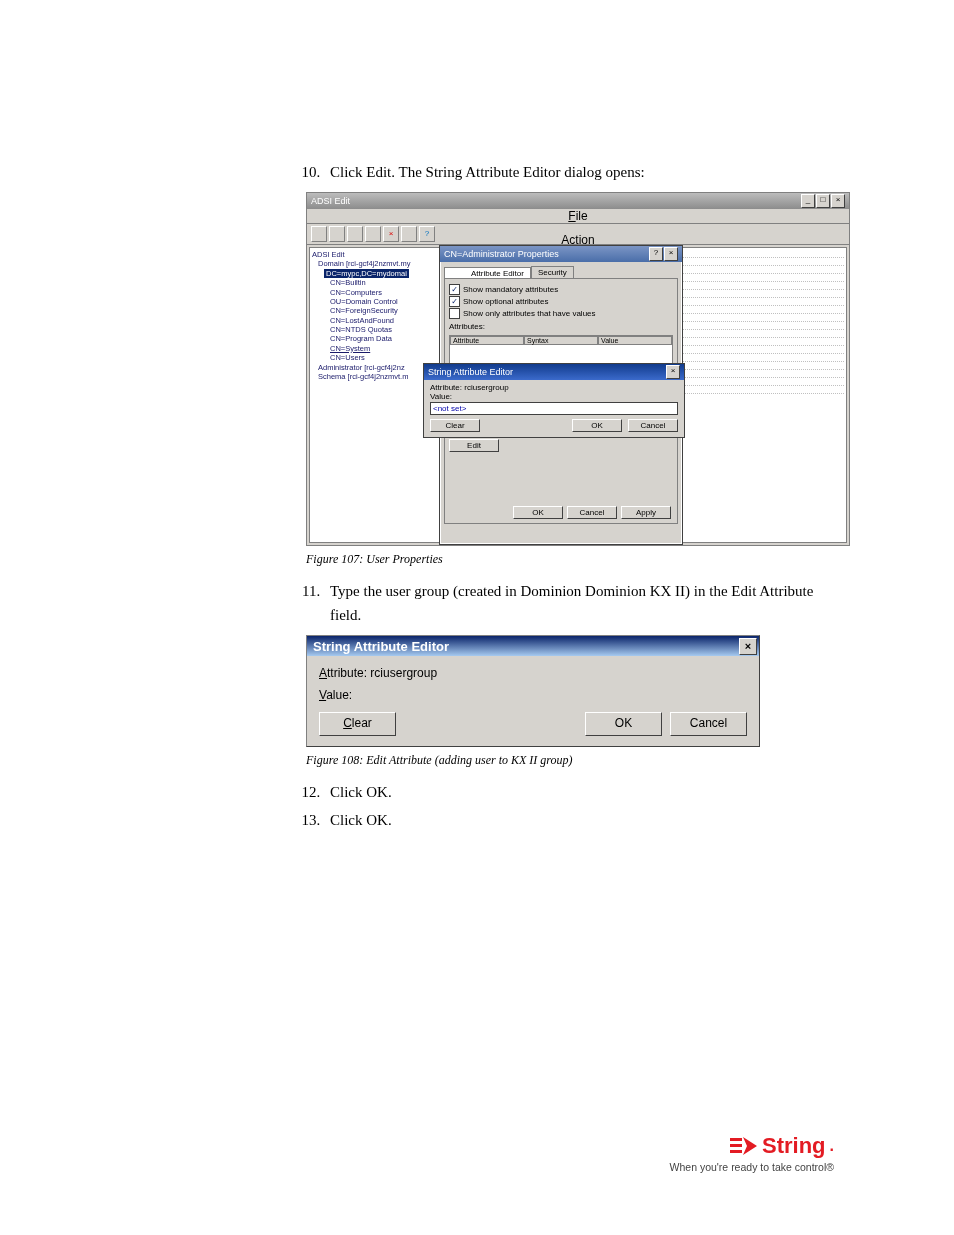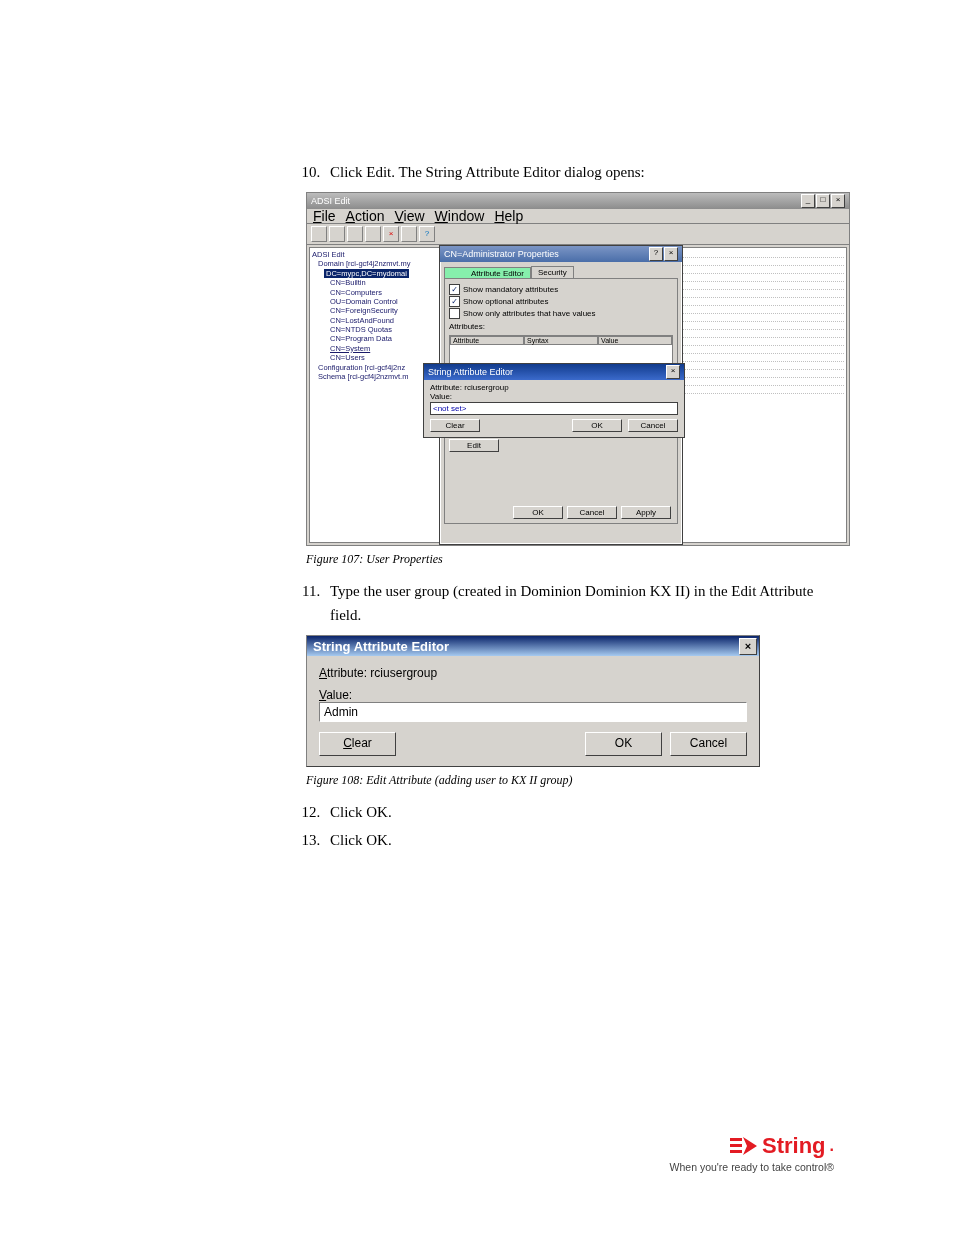--- a/index.html
+++ b/index.html
@@ -51,22 +51,23 @@
     width: 12px; height: 12px;
     background: #d6d3ce;
     border: 1px solid #fff;
     border-right-color: #404040; border-bottom-color:#404040;
     font-size: 8px; line-height: 10px;
     text-align: center;
     color:#000;
   }
   .menubar {
     display:flex; gap:10px; padding: 0 6px; height: 14px;
-    font-size: 14px; align-items:center; background:#d6d3ce;
+    font-size: 12px; align-items:center; background:#d6d3ce;
     border-bottom: 1px solid #808080;
+    flex-direction: column;
   }
   .menubar span:first-letter { text-decoration: underline; }
   .toolbar { display:flex; gap:2px; padding:2px 4px; background:#d6d3ce; border-bottom:1px solid #808080;}
   .tbtn { width:14px; height:14px; background:#d6d3ce; border:1px solid #fff; border-right-color:#808080; border-bottom-color:#808080;}
   .adsi-body { display:flex; position:relative; height: 300px; }
   .tree {
     width: 32%; background:#fff; border:1px solid #808080; margin:2px;
     padding:2px; overflow:hidden; font-size:7.5px; line-height:1.25;
     color:#1a1a6a;
   }
@@ -76,21 +77,21 @@
   .rightpane div { white-space:nowrap; color:#1a1a6a; border-bottom:1px dotted #c0c0c0; padding:0 2px;}
 
   .props {
     position:absolute; left:132px; top:0px; width:242px; height:298px;
     background:#d6d3ce;
     border:1px solid #404040;
     box-shadow: 0 0 0 1px #fff inset;
   }
   .tabs { display:flex; padding:4px 4px 0 4px; font-size:8px; }
   .tab { padding:1px 6px; background:#d6d3ce; border:1px solid #808080; border-bottom:none; }
-  .tab.active { background:#86efac; position:relative; top:1px;padding-left:26px; }
+  .tab.active { background:#ffffff; position:relative; top:1px;padding-left:26px; }
   .tabarea { margin:0 4px 4px 4px; border:1px solid #808080; background:#d6d3ce; height:246px; padding:4px; box-sizing:border-box; position:relative;}
   .chk { display:flex; align-items:center; gap:3px; font-size:8px; margin:1px 0;}
   .chk .box { width:9px;height:9px;background:#fff;border:1px solid #404040;font-size:8px;line-height:9px;text-align:center;color:#0a246a;}
   .atgrid { margin-top:4px; background:#fff; border:1px solid #808080; height:96px; overflow:hidden; position:relative;}
   .atgrid-head { display:flex; background:#d6d3ce; font-size:7px; }
   .atgrid-head span { flex:1; border:1px solid #808080; padding:0 2px; }
   .atgrid-row { display:flex; font-size:7px; }
   .atgrid-row span { flex:1; padding:0 2px; white-space:nowrap; overflow:hidden;}
   .btn-classic {
     display:inline-block; padding: 1px 0; width: 48px;
@@ -196,21 +197,21 @@
           <div class="node" style="padding-left: 12px;"><span class="sel">DC=mypc,DC=mydomai</span></div>
           <div class="node" style="padding-left: 18px;">CN=Builtin</div>
           <div class="node" style="padding-left: 18px;">CN=Computers</div>
           <div class="node" style="padding-left: 18px;">OU=Domain Control</div>
           <div class="node" style="padding-left: 18px;">CN=ForeignSecurity</div>
           <div class="node" style="padding-left: 18px;">CN=LostAndFound</div>
           <div class="node" style="padding-left: 18px;">CN=NTDS Quotas</div>
           <div class="node" style="padding-left: 18px;">CN=Program Data</div>
           <div class="node" style="padding-left: 18px; text-decoration: underline;">CN=System</div>
           <div class="node" style="padding-left: 18px;">CN=Users</div>
-          <div class="node" style="padding-left: 6px;">Configuration [rci-gcf4j2nz</div>
+          <div class="node" style="padding-left: 6px;">Administrator [rci-gcf4j2nz</div>
           <div class="node" style="padding-left: 6px;">Schema [rci-gcf4j2nzmvt.m</div>
         </div>
       <div class="rightpane" id="adsi-right">
           <div>N=Users,DC=mypc,DC=mydomain,C</div>
           <div>CN=Users,DC=mypc,DC=mydomain</div>
           <div>Users,DC=mypc,DC=mydomain,DC</div>
           <div>y,CN=Users,DC=mypc,DC=mydoma</div>
           <div>,CN=Users,DC=mypc,DC=mydomain</div>
           <div>ors,CN=Users,DC=mypc,DC=mydor</div>
           <div>ns,CN=Users,DC=mypc,DC=mydor</div>
@@ -325,21 +326,20 @@
   <div class="sae-lg">
     <div class="titlebar">
       <span>String Attribute Editor</span>
       <span class="winbtns">
           <span class="winbtn">×</span>
         </span>
     </div>
     <div class="body">
       <div class="u">Attribute: rciusergroup</div>
       <div class="u" style="margin-top:8px">Value:</div>
-      <input value="Admin" style="">
       <div class="row2">
         <span class="btn u">Clear</span>
         <span class="spacer"></span>
         <span class="btn">OK</span>
         <span class="btn">Cancel</span>
       </div>
     </div>
   </div>
 
   <div class="figcap">Figure 108: Edit Attribute (adding user to KX II group)</div>

